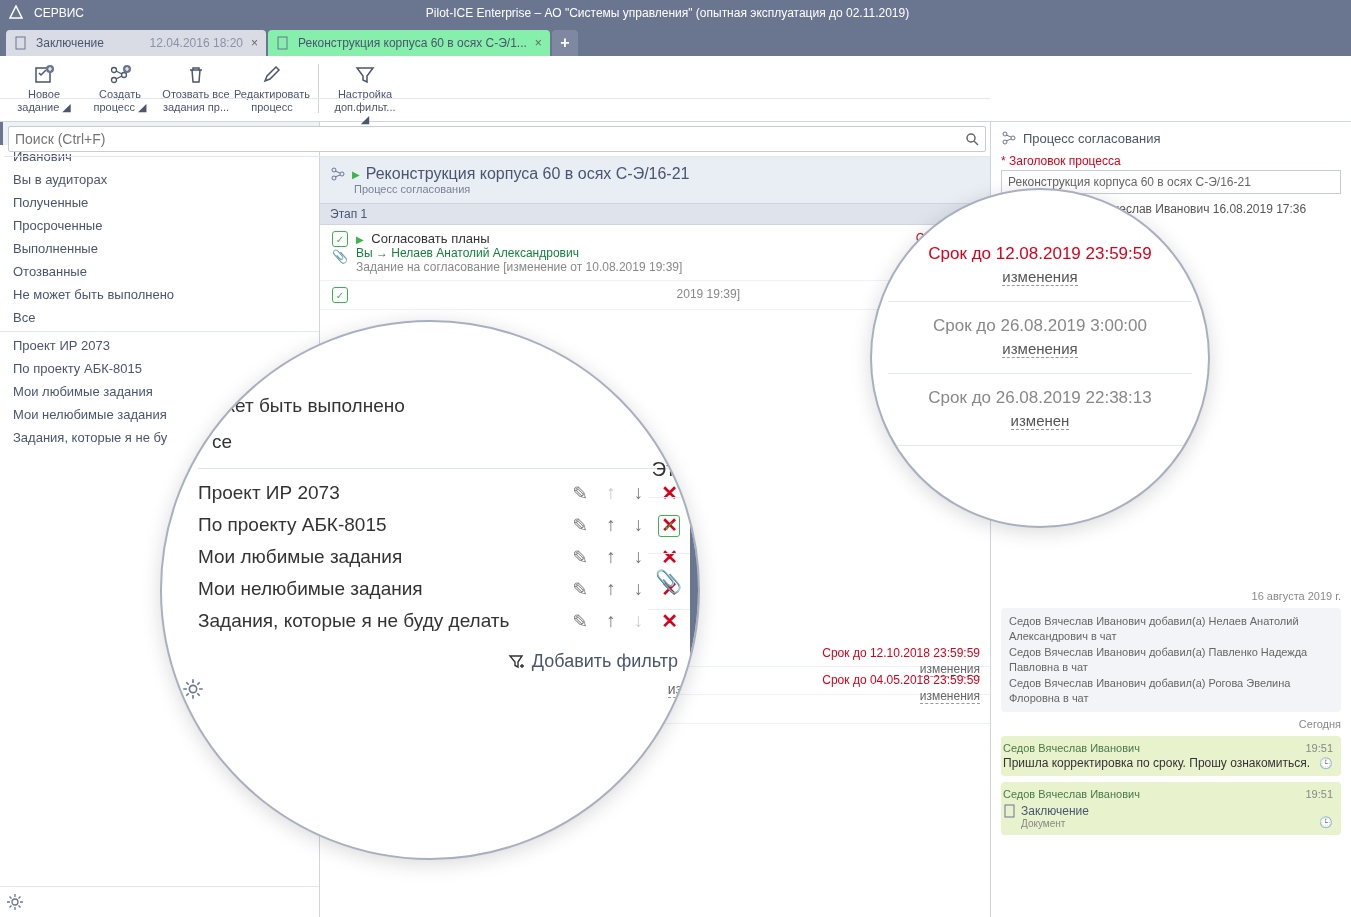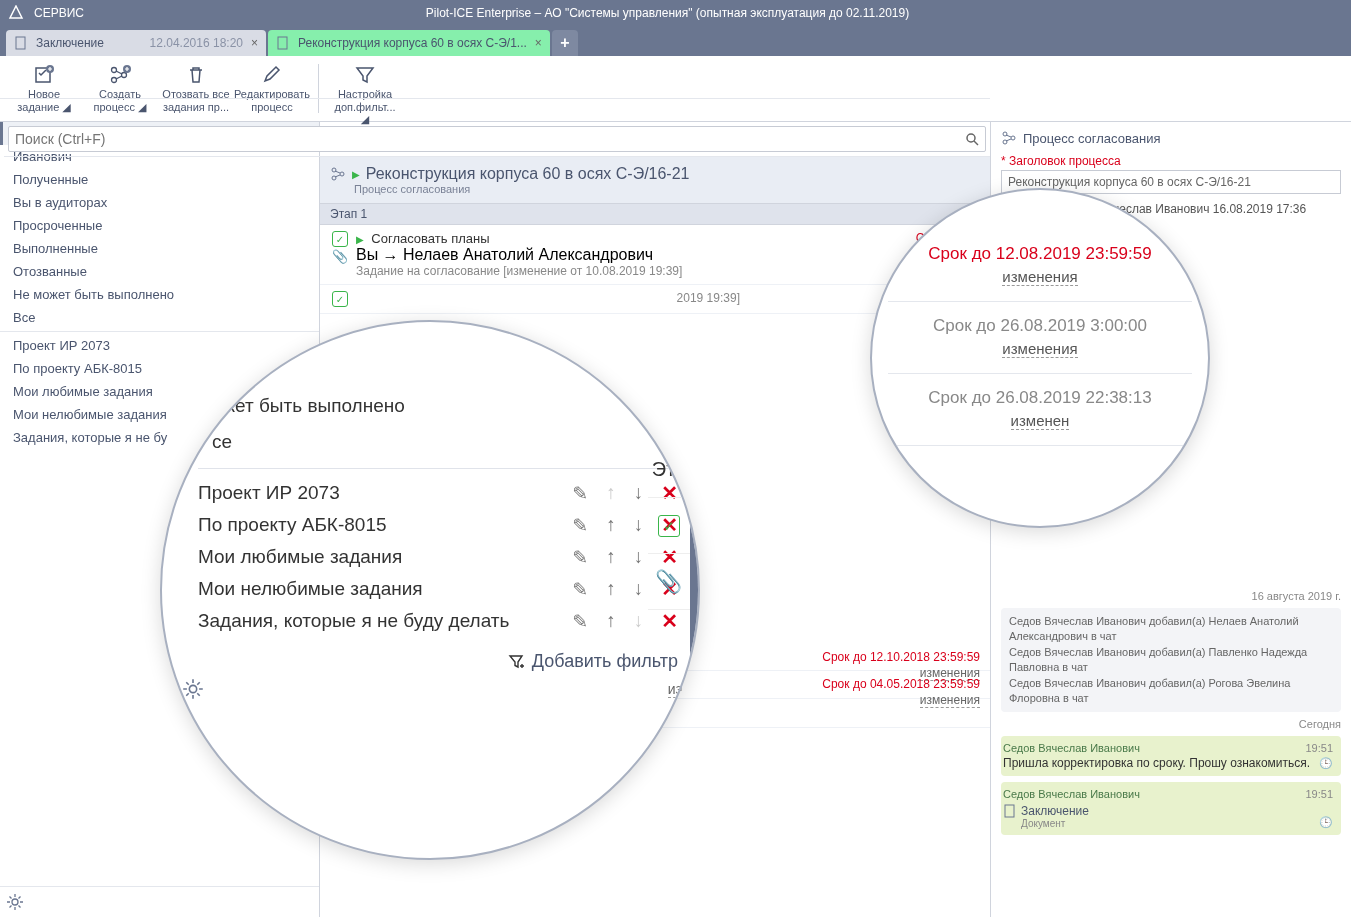--- a/index.html
+++ b/index.html
@@ -30,21 +30,21 @@
 .center .csearch{padding:4px;border-bottom:1px solid #e4e7ed}
 .proc-header{background:#e9edf4;padding:8px 10px;border-bottom:1px solid #d0d4dd}
 .proc-title{font-size:16px;color:#4a556e;display:flex;align-items:center;gap:6px}
 .proc-sub{font-size:11px;color:#7a8296;margin-left:24px}
 .stage{background:#dfe3ec;padding:3px 10px;font-size:12px;color:#4a556e;border-bottom:1px solid #d0d4dd}
 .task{padding:6px 10px;border-bottom:1px solid #eef1f6;position:relative}
 .task .trow{display:flex;gap:6px}
 .task .ticons{width:20px;display:flex;flex-direction:column;gap:2px;align-items:center}
 .task .tbody{flex:1}
 .task .tname{font-size:13px;color:#333}
-.task .tassign{font-size:16px;color:#000000}
+.task .tassign{font-size:12px;color:#15803d}
 .task .tdesc{font-size:12px;color:#888}
 .task .tdead{position:absolute;right:10px;top:6px;font-size:12px;text-align:right}
 .task .tdead.red{color:#d9001b}
 .task .tchanges{position:absolute;right:10px;top:22px;font-size:12px;color:#666;border-bottom:1px dashed #999}
 .chk{width:16px;height:16px;border:1.5px solid #3ab54a;border-radius:3px;display:flex;align-items:center;justify-content:center;color:#3ab54a;font-size:10px}
 .clip{color:#999;font-size:13px}
 .play{color:#3ab54a;font-size:10px}
 .right{width:360px;display:flex;flex-direction:column;padding:8px 10px}
 .right .rhead{display:flex;align-items:center;gap:6px;color:#4a556e;font-size:13px;margin-bottom:8px}
 .right .req{color:#d9001b;font-size:12px;margin-bottom:2px}
@@ -171,22 +171,22 @@
     <span class="tlbl">Настройка доп.фильт... ◢</span>
   </div>
 </div>
 
 <div class="main">
 
   <div class="left" style="width:320px">
     <div class="filters" id="filters">
         <div class="filter-item active">Актуальные</div>
         <div class="filter-item">Иванович</div>
+        <div class="filter-item">Вы в аудиторах</div>
         <div class="filter-item">Полученные</div>
-        <div class="filter-item">Вы в аудиторах</div>
         <div class="filter-item">Просроченные</div>
         <div class="filter-item">Выполненные</div>
         <div class="filter-item">Отозванные</div>
         <div class="filter-item">Не может быть выполнено</div>
         <div class="filter-item">Все</div>
         <div class="filter-sep"></div>
         <div class="filter-item">Проект ИР 2073</div>
         <div class="filter-item">По проекту АБК-8015</div>
         <div class="filter-item">Мои любимые задания</div>
         <div class="filter-item">Мои нелюбимые задания</div>

